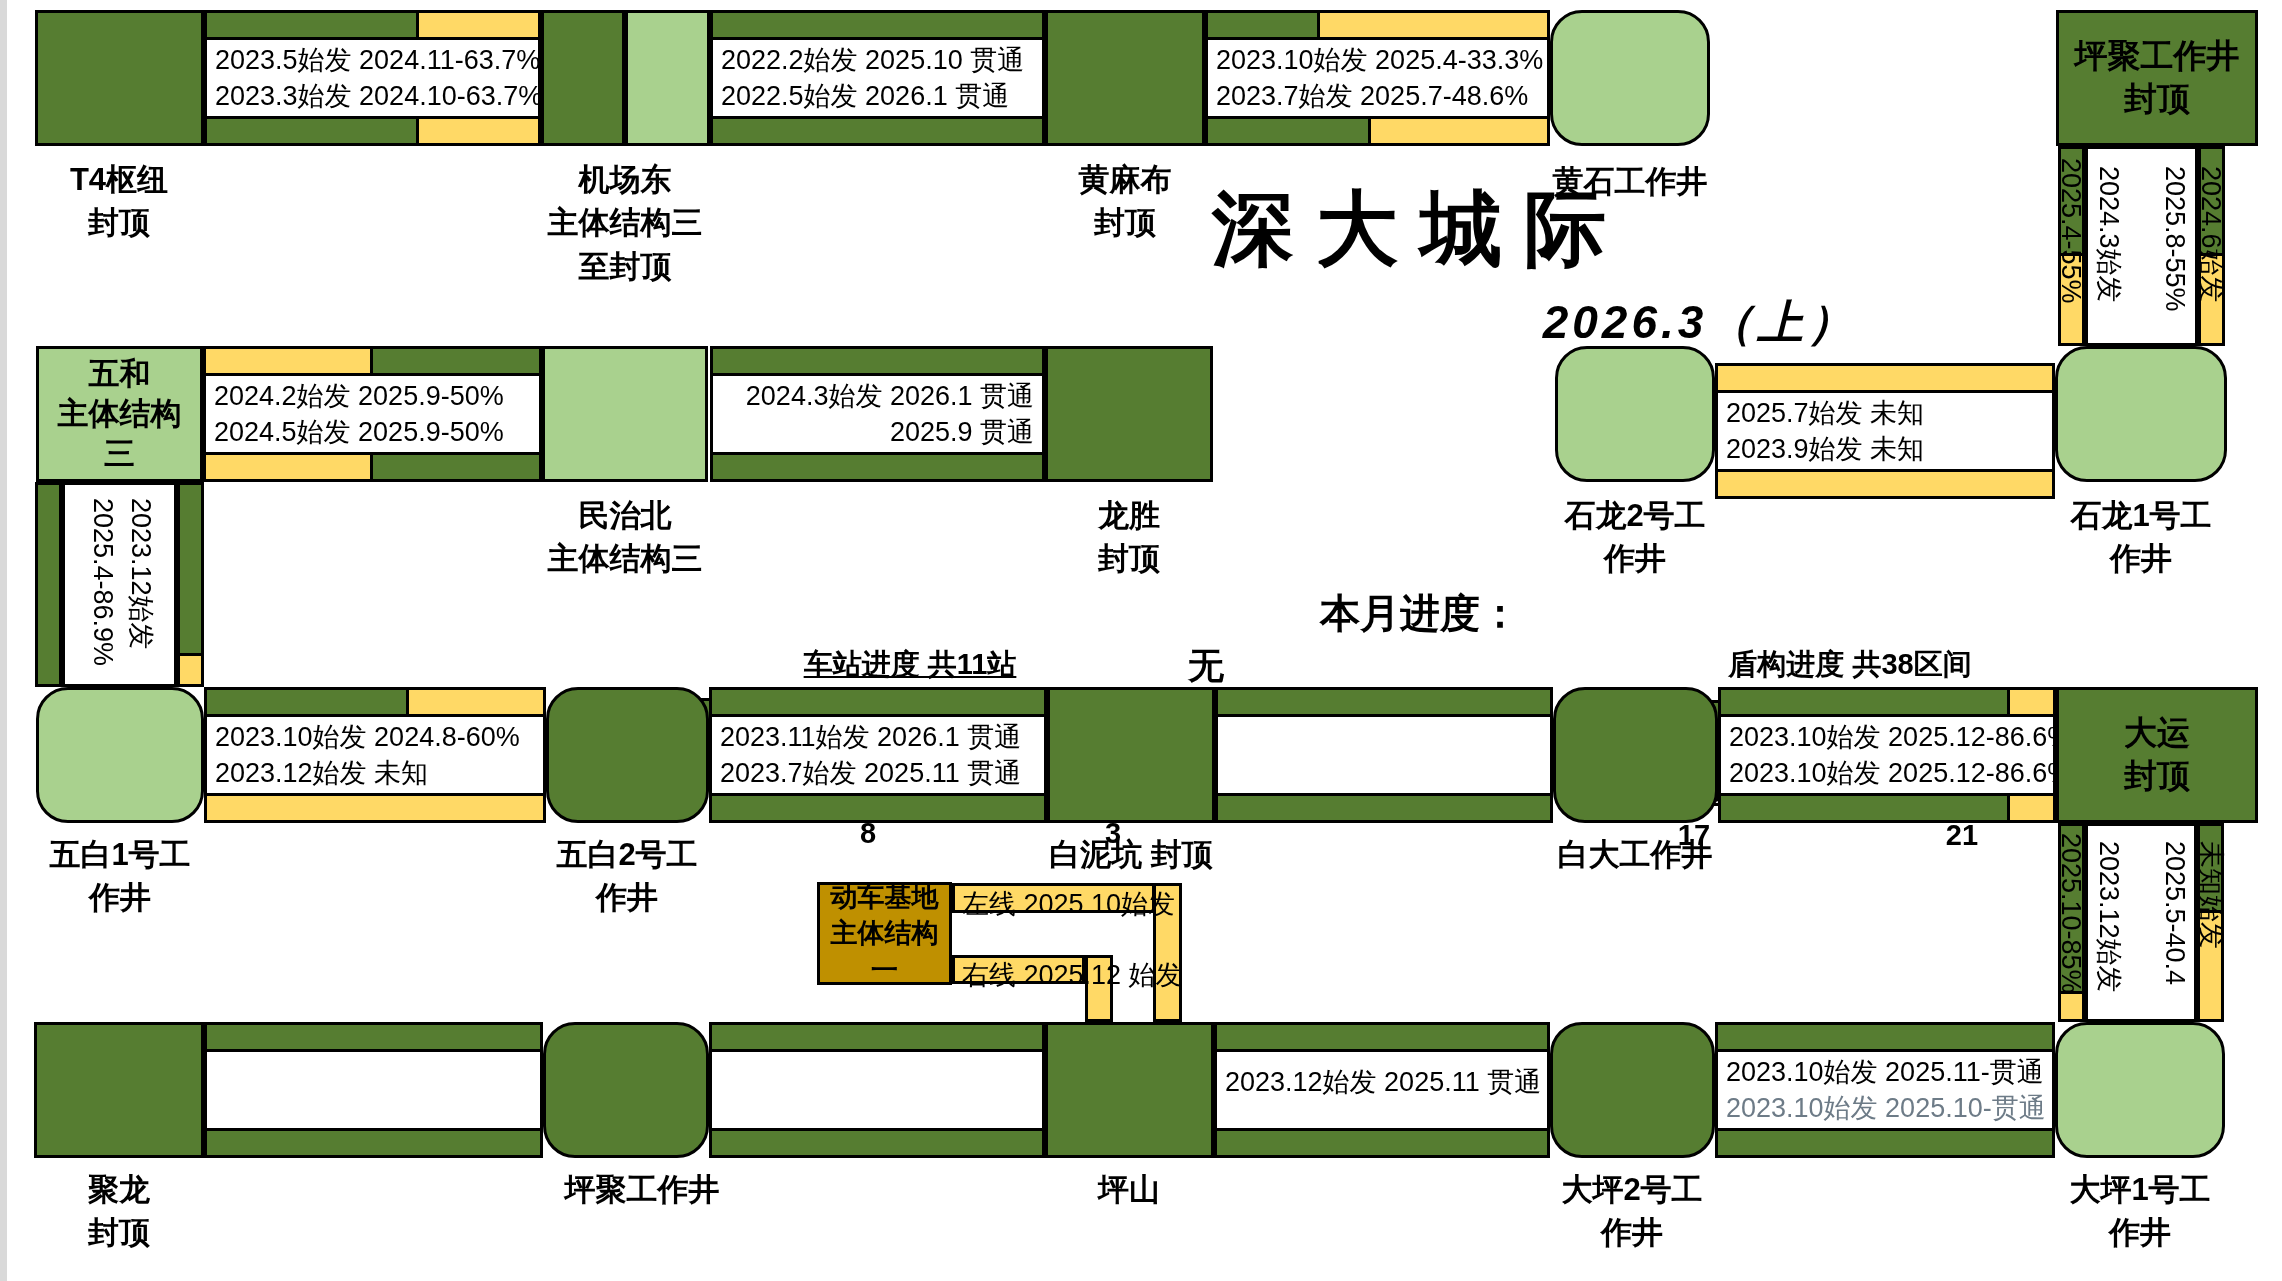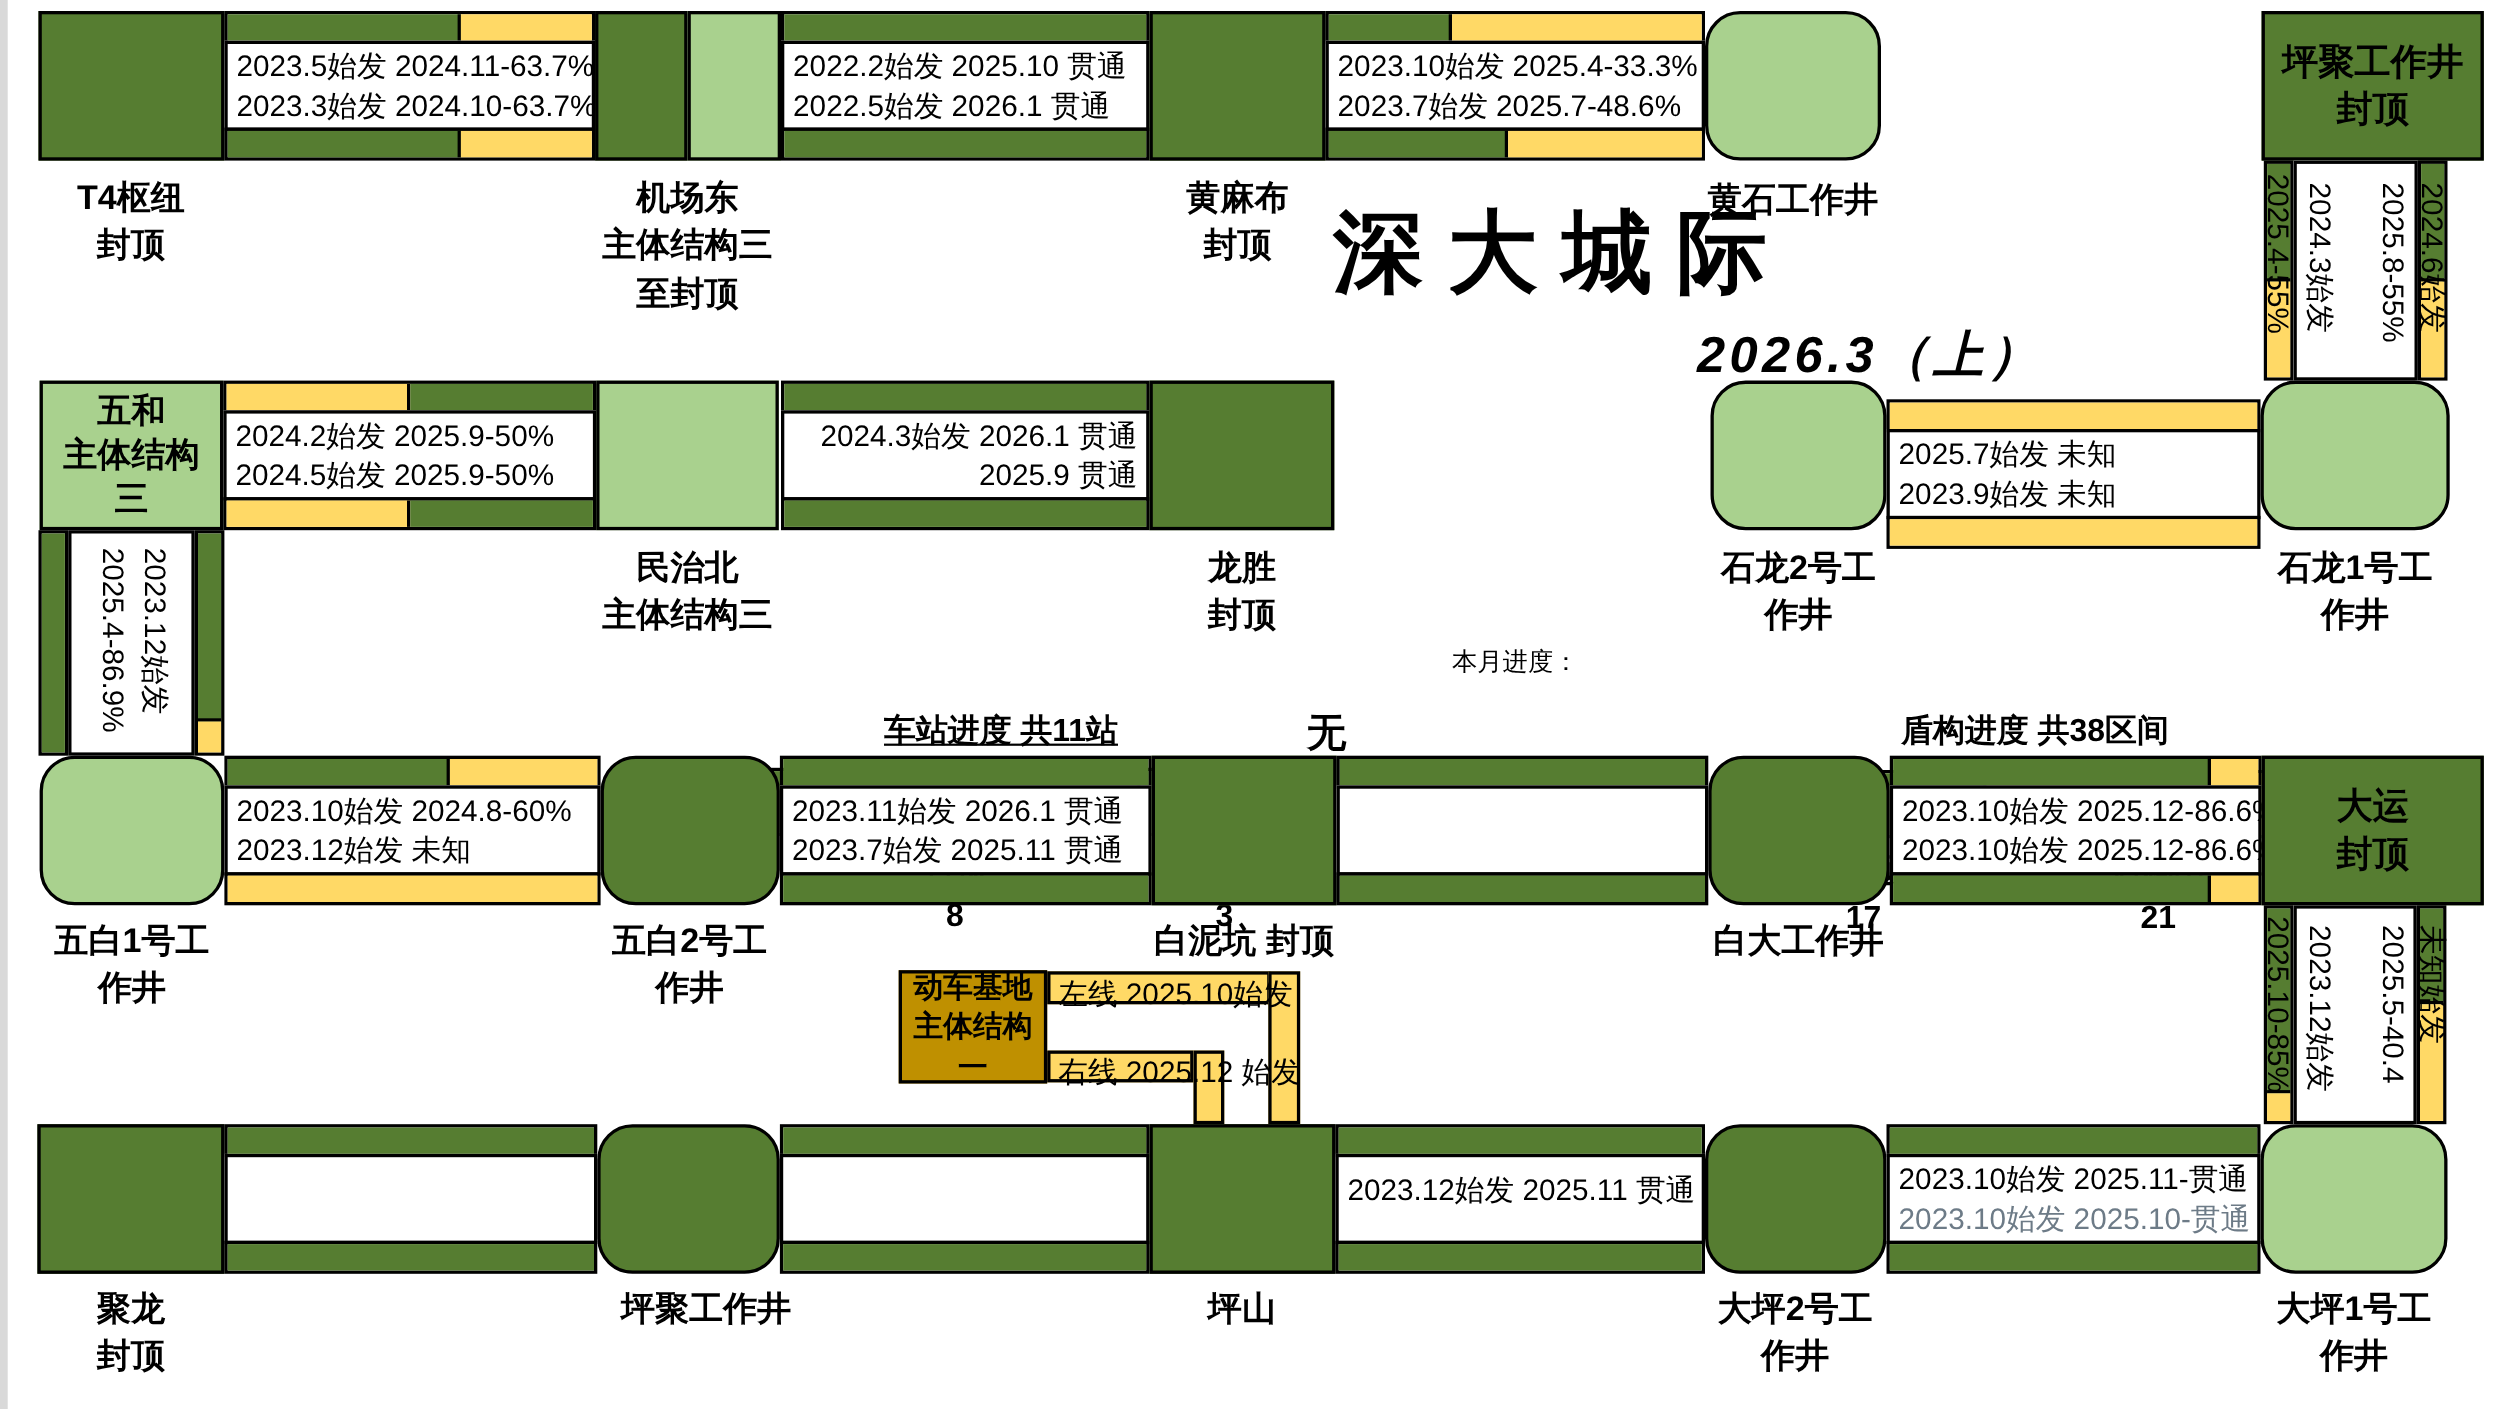--- a/index.html
+++ b/index.html
@@ -37,21 +37,21 @@
   .lgt{position:absolute;transform:translateX(-50%);font-weight:700;font-size:29px;white-space:nowrap;}
   .lbar{position:absolute;height:62px;border:3px solid #000;box-sizing:border-box;display:flex;}
   .lbar>div{height:100%;} .lbar>.dv{border-right:3px solid #000;box-sizing:border-box;}
   .llb{position:absolute;transform:translateX(-50%);text-align:center;white-space:pre-line;
        font-weight:700;font-size:29px;line-height:1.45;}
   
   .title{position:absolute;transform:translateX(-50%);font-weight:900;font-size:82px;
          letter-spacing:22px;white-space:nowrap;}
   .subtitle{position:absolute;transform:translateX(-50%);font-weight:700;font-style:italic;
             font-size:46px;letter-spacing:4px;white-space:nowrap;}
-  .mon{position:absolute;font-weight:400;font-size:23px;white-space:nowrap;}
+  .mon{position:absolute;font-weight:700;font-size:40px;white-space:nowrap;}
   .none{position:absolute;font-weight:700;font-size:36px;}
   
   .dblk{position:absolute;border:3px solid #000;box-sizing:border-box;display:flex;align-items:center;
         justify-content:center;text-align:center;white-space:pre-line;font-weight:700;font-size:27px;line-height:1.35;}
   .dbar{position:absolute;border:3px solid #000;box-sizing:border-box;}
   .dtx{position:absolute;font-size:27px;white-space:nowrap;z-index:3;}
 </style>
 </head>
 <body>
 

